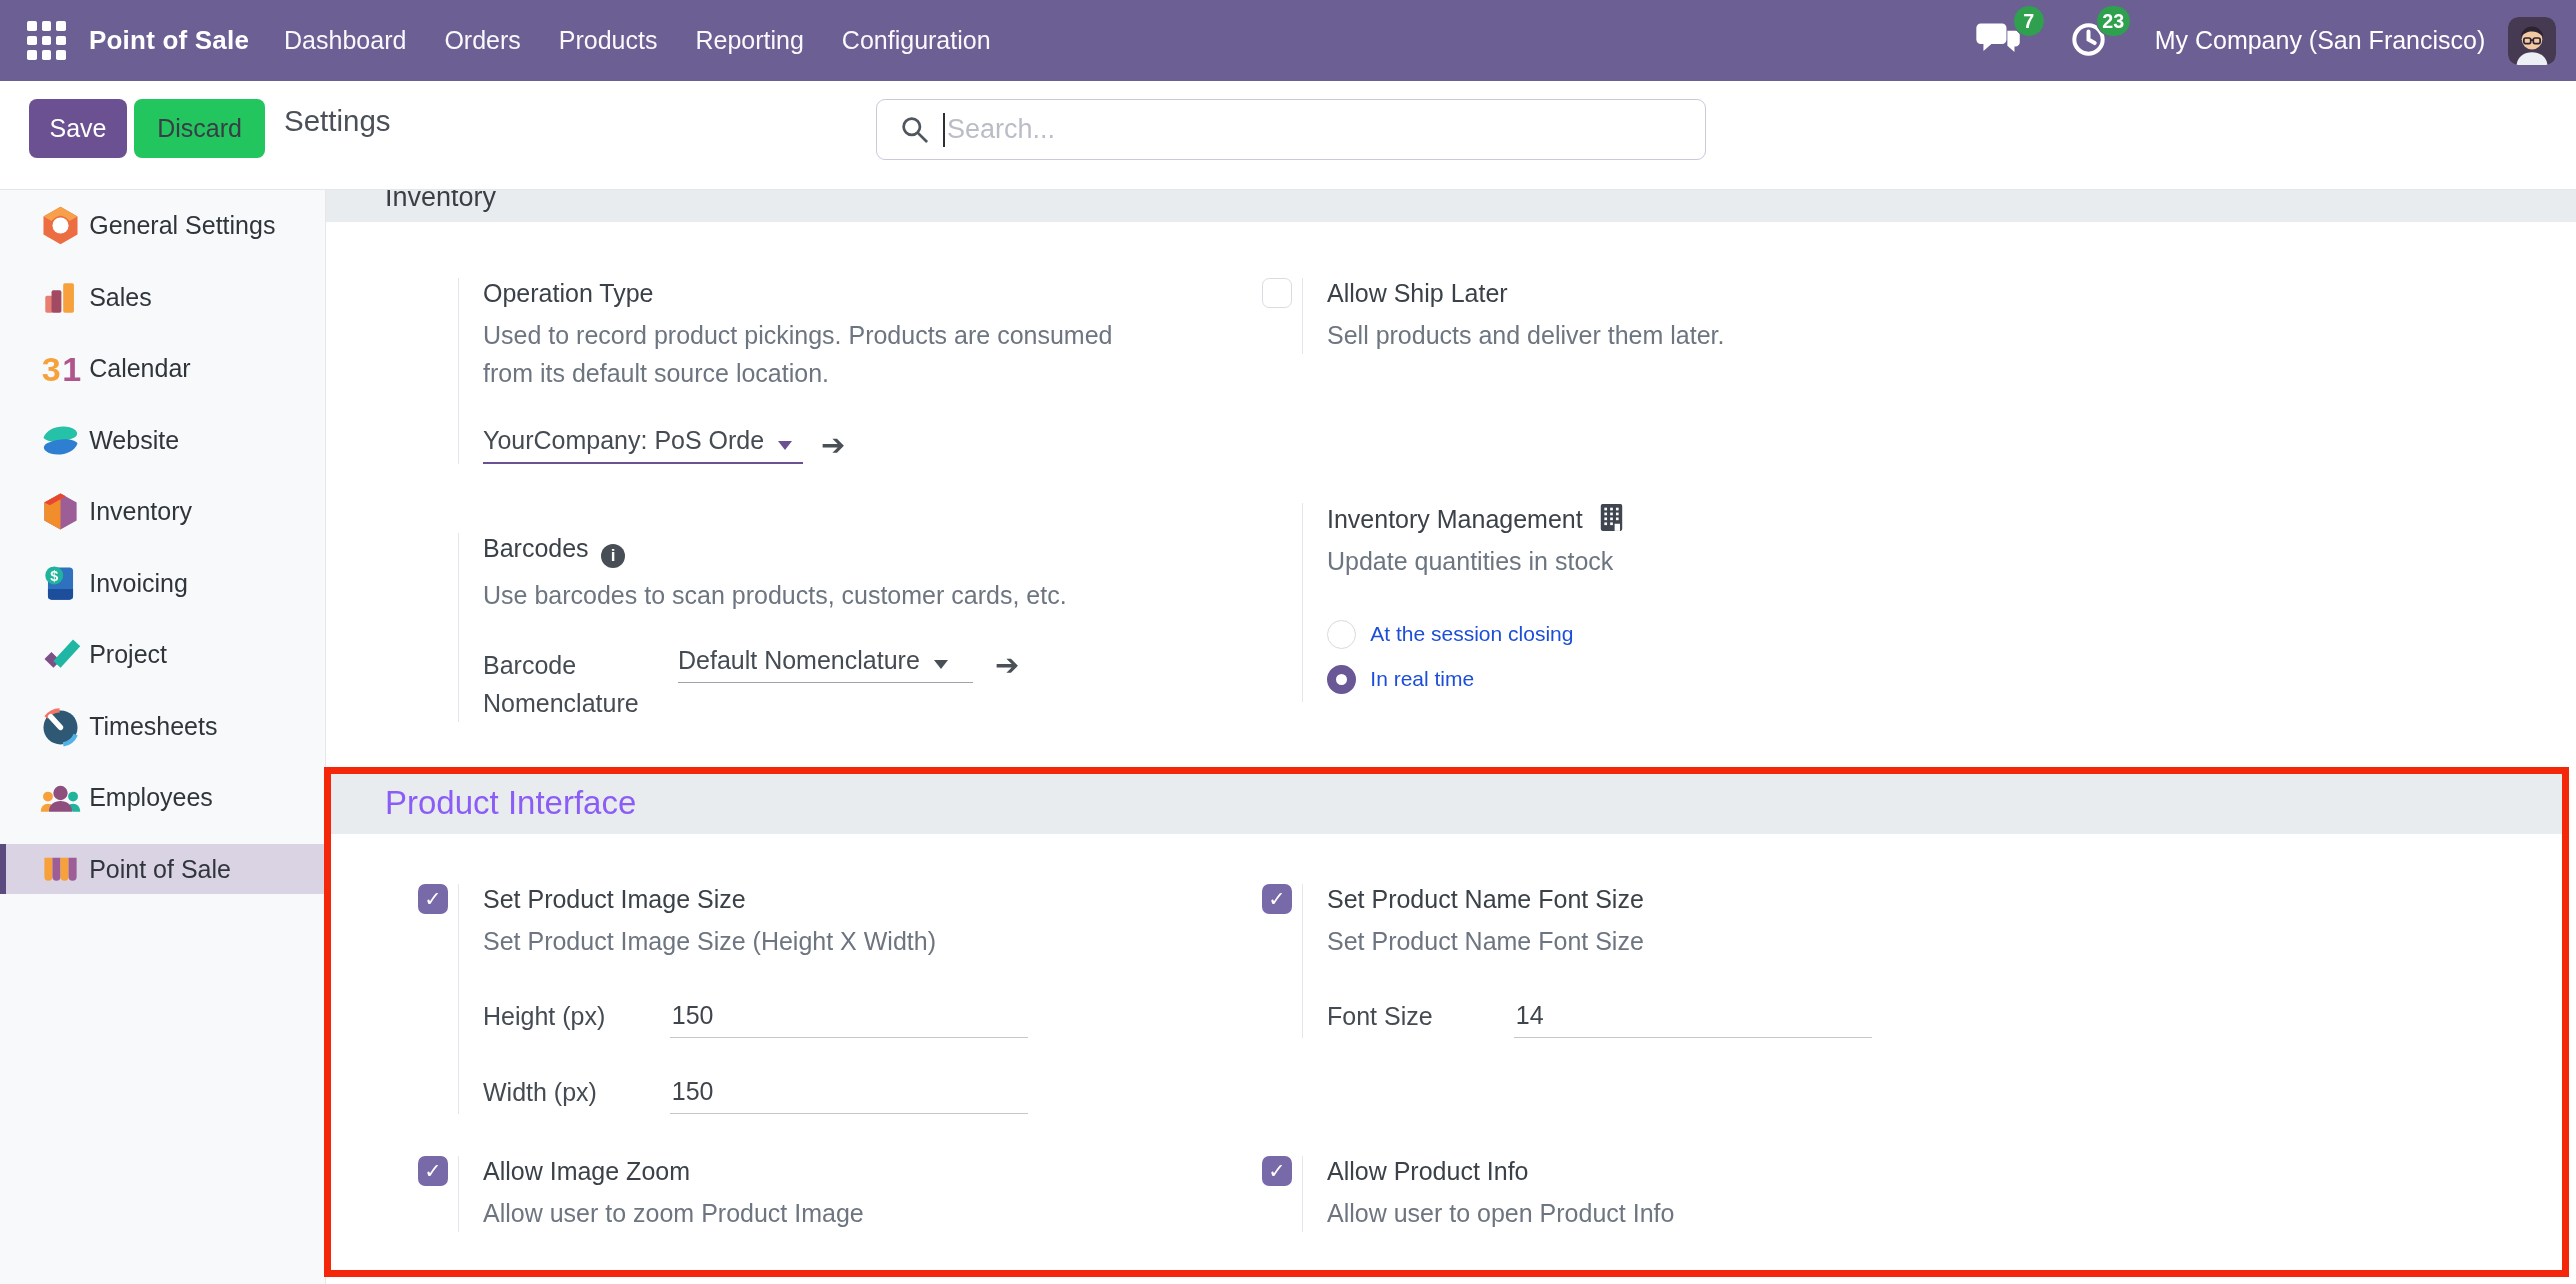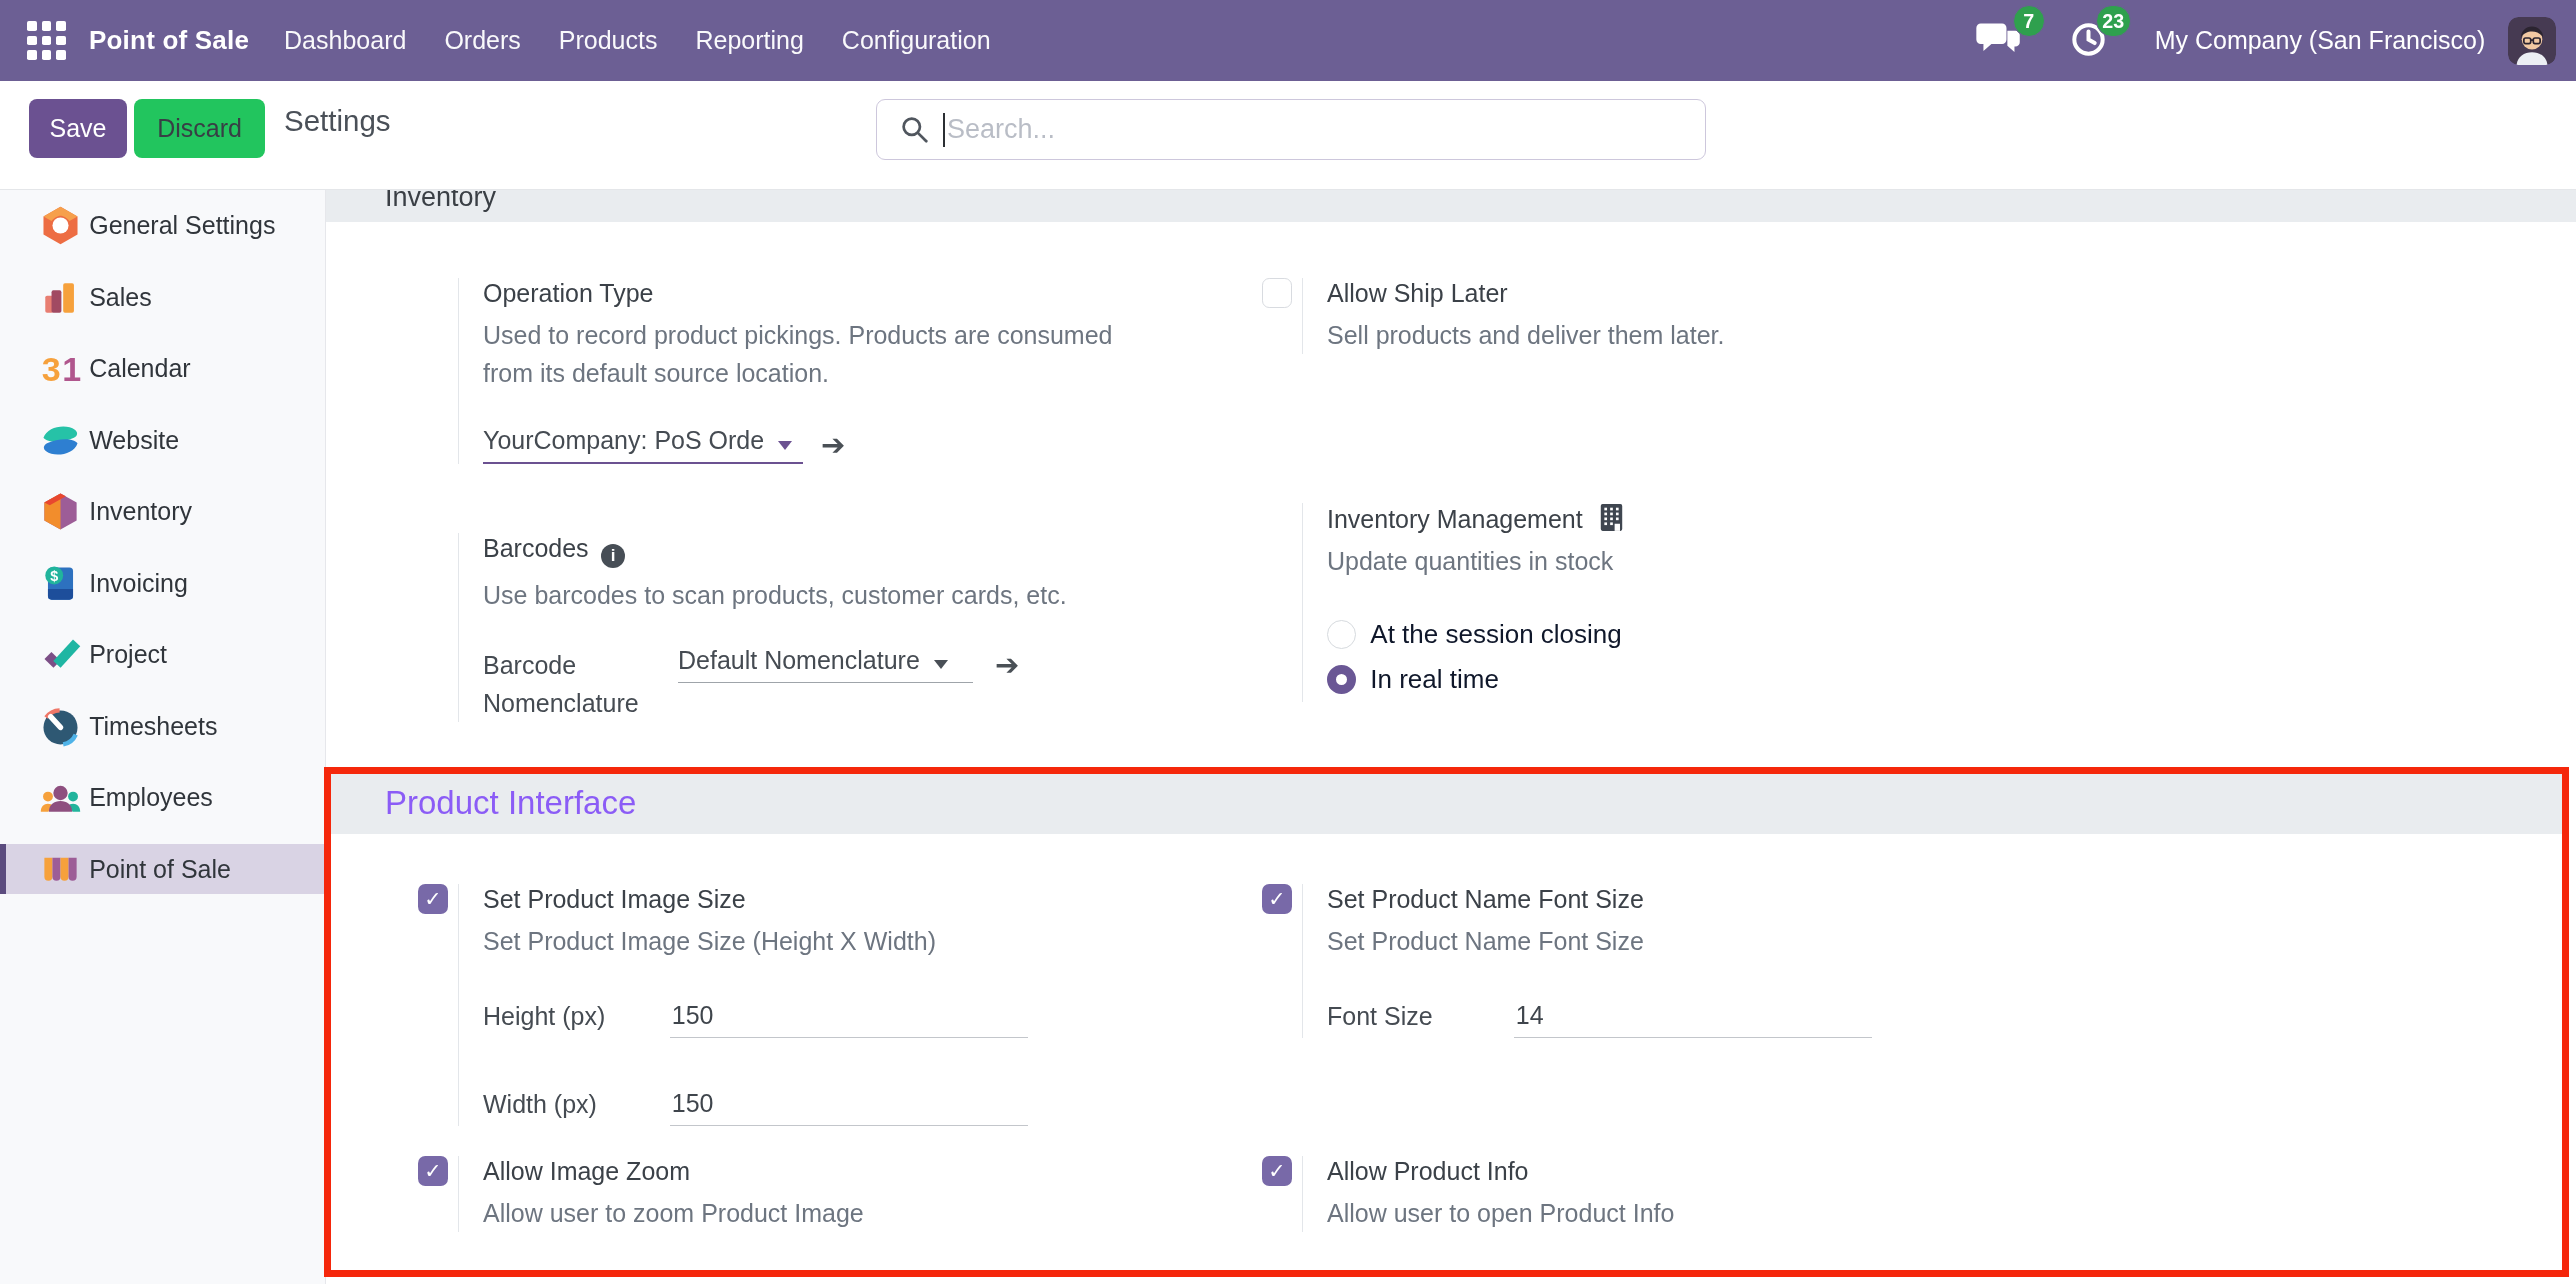--- a/index.html
+++ b/index.html
@@ -82,24 +82,24 @@
   .info-dot{display:inline-flex;width:24px;height:24px;border-radius:50%;background:#474E56;color:#fff;
     font-size:17px;font-weight:700;align-items:center;justify-content:center;margin-left:12.5px;vertical-align:-3.6px;cursor:pointer;}
 
   .bn-row{margin-top:32px;display:flex;}
   .bn-label{width:195px;font-size:25px;color:#454B52;line-height:38px;flex:none;}
 
   .radios{margin-top:32px;}
   .radio-row{display:flex;align-items:center;height:45px;cursor:pointer;}
   .radio{width:29px;height:29px;border-radius:50%;border:1.8px solid #D6DADE;background:#fff;flex:none;margin-right:14.3px;}
   .radio.on{border:9px solid var(--radio);}
-  .radio-label{font-size:26px;color:#0f172a;}
+  .radio-label{font-size:21px;color:#1d4ed8;}
 
   .input-row{display:flex;align-items:flex-end;margin-top:39px;height:39px;}
-  .input-row + .input-row{margin-top:49px;}
+  .input-row + .input-row{margin-top:37px;}
   .in-label{width:187px;font-size:25px;color:#454B52;flex:none;padding-bottom:7.2px;}
   .in-field{width:358px;border:none;outline:none;border-bottom:1.8px solid #C3C6CB;font-size:25px;color:#3F454C;
     padding:0 0 7.2px 1.8px;background:transparent;}
 
   
   .annotation{position:absolute;left:324px;top:767px;width:2245px;height:510px;border:7.2px solid var(--annotation-red);
     z-index:50;pointer-events:none;}
 </style>
 </head>
 <body>

